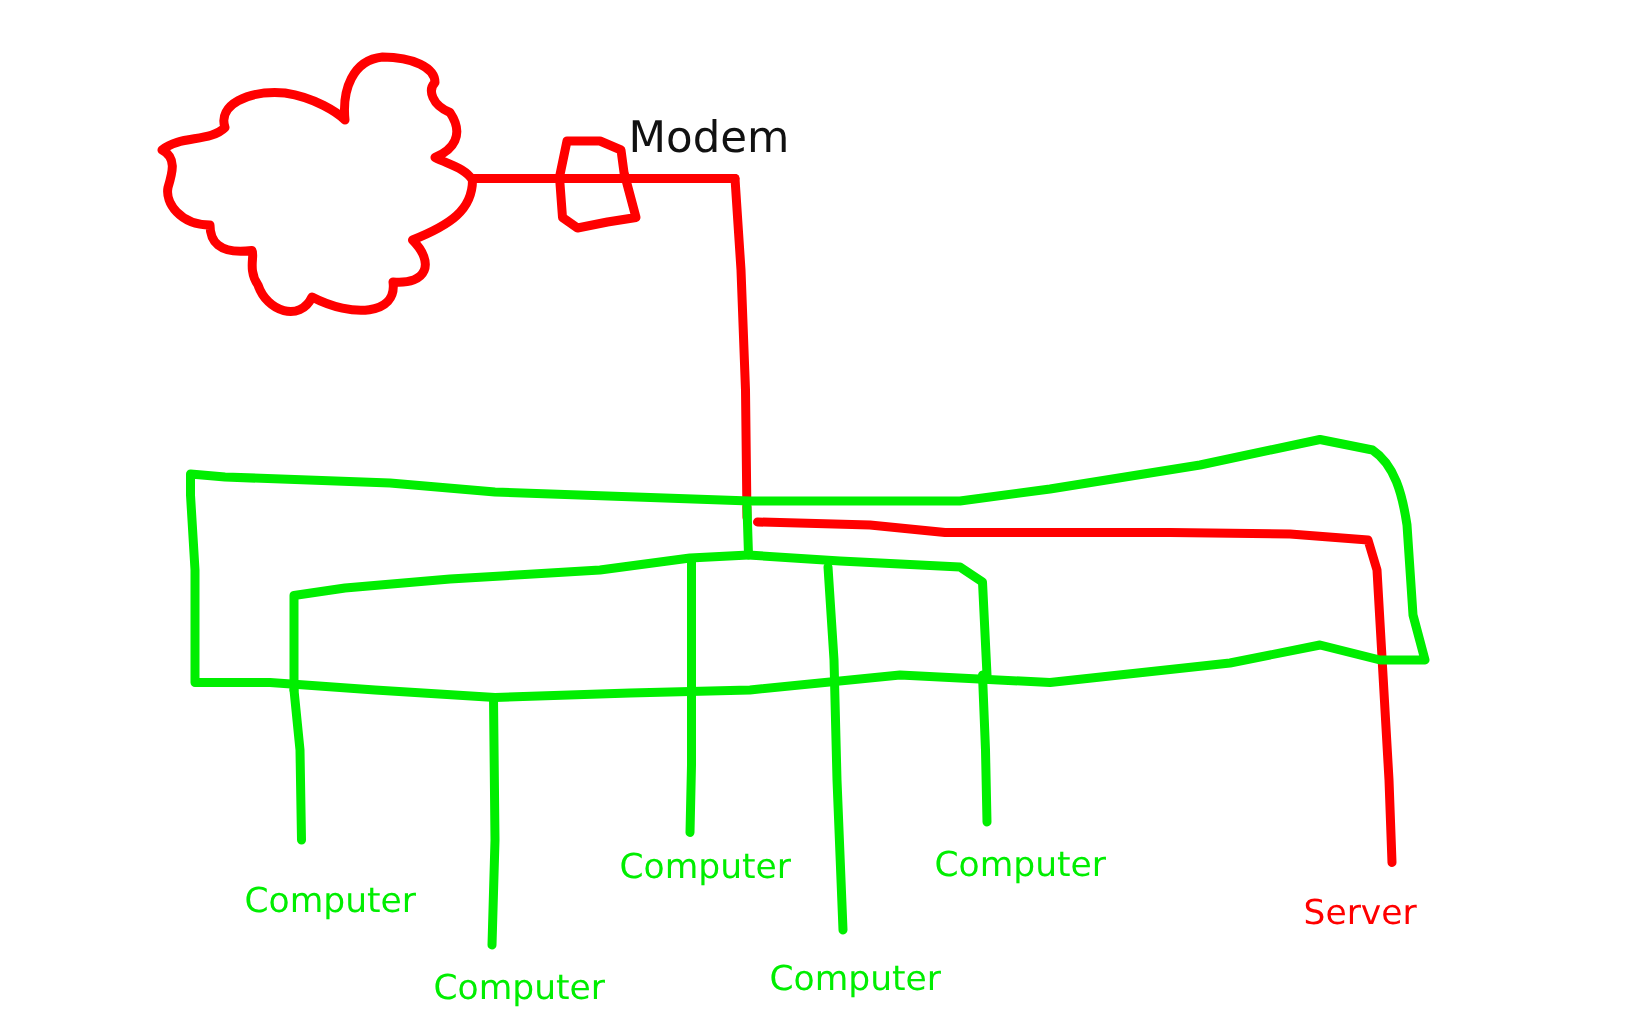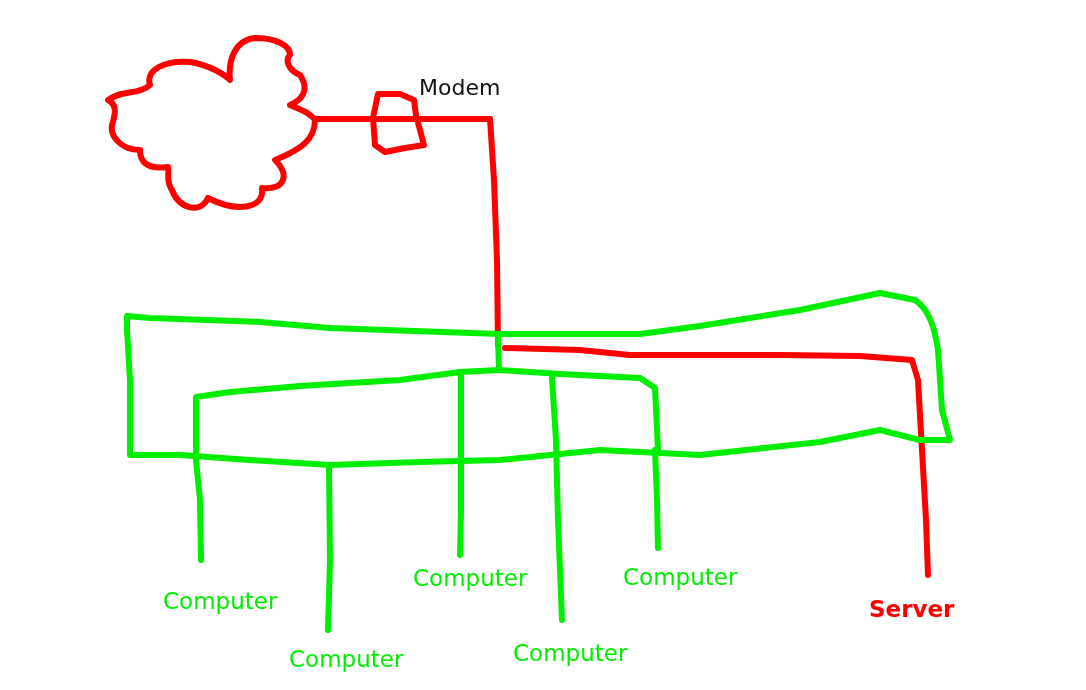--- a/index.html
+++ b/index.html
@@ -29,19 +29,19 @@
     <path stroke="#00ee00" d="M499,370 L560,374 L640,378 L655,388 L658,450"></path>
 
     <path stroke="#00ee00" d="M196,460 L200,500 L201,560"></path>
     <path stroke="#00ee00" d="M329,465 L330,560 L328,630"></path>
     <path stroke="#00ee00" d="M461,375 L461,510 L460,555"></path>
     <path stroke="#00ee00" d="M552,378 L556,440 L558,520 L562,620"></path>
     <path stroke="#00ee00" d="M655,450 L657,500 L658,548"></path>
   </g>
 </svg>
 
-<div class="label" style="left:419px;top:77px;color:#111111;font-size:22px;">Modem</div>
+<div class="label" style="left:419px;top:77px;color:#111111;font-size:29px;">Modem</div>
 <div class="label" style="left:163px;top:590px;color:#00ee00;">Computer</div>
 <div class="label" style="left:289px;top:648px;color:#00ee00;">Computer</div>
 <div class="label" style="left:413px;top:567px;color:#00ee00;">Computer</div>
 <div class="label" style="left:513px;top:642px;color:#00ee00;">Computer</div>
 <div class="label" style="left:623px;top:566px;color:#00ee00;">Computer</div>
-<div class="label" style="left:869px;top:598px;color:#ff0000;font-weight:bold;">Server</div>
+<div class="label" style="left:869px;top:598px;color:#ff0000;">Server</div>
 
 </body></html>

